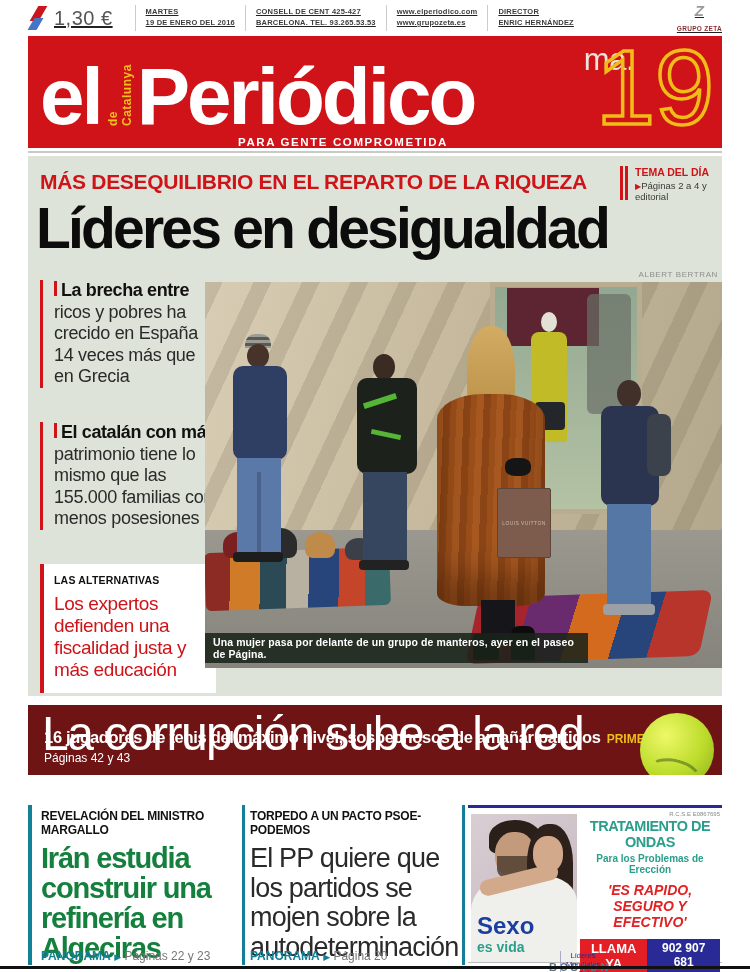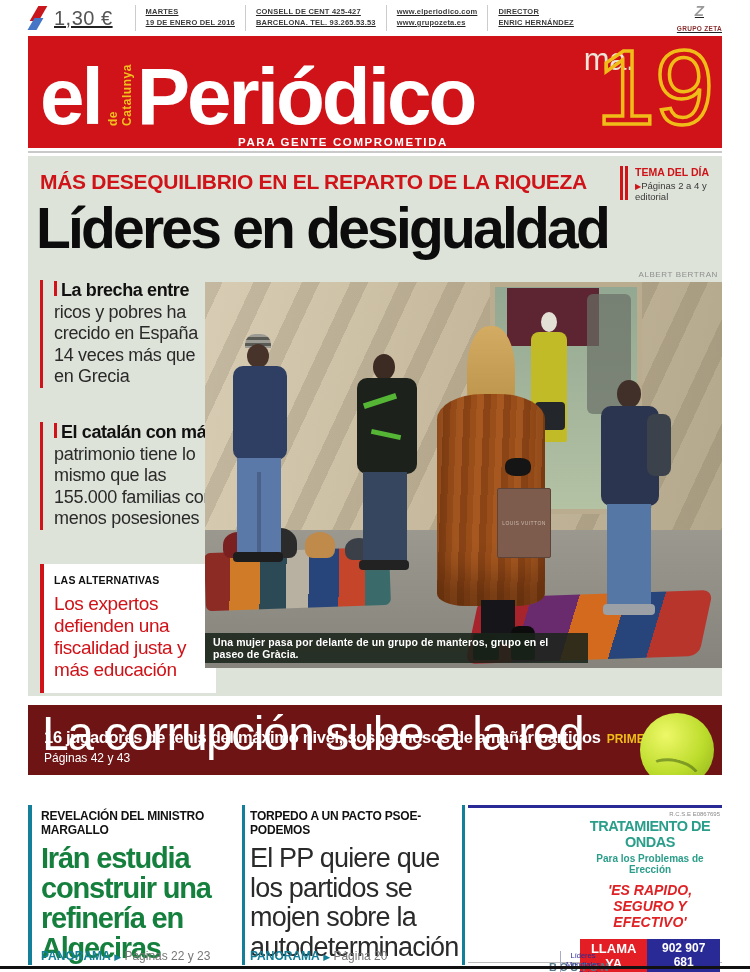--- a/index.html
+++ b/index.html
@@ -293,21 +293,21 @@
       <div class="ph-w-hair"></div>
       <div class="ph-w-coat"></div>
       <div class="ph-w-glove"></div>
       <div class="ph-w-bag">
           <span>LOUIS VUITTON</span>
         </div>
       <div class="ph-w-legs"></div>
       <div class="ph-w-boot1"></div>
       <div class="ph-w-boot2"></div>
 
-      <div class="ph-caption">Una mujer pasa por delante de un grupo de manteros, grupo en el paseo de Gràcia.</div>
+      <div class="ph-caption">Una mujer pasa por delante de un grupo de manteros, ayer en el paseo de Página.</div>
     </div>
   </div>
 
   <div class="tennis">
     <div class="tn-headline">La corrupción sube a la red</div>
     <div class="tn-sub">
       <span>16 jugadores de tenis del máximo nivel, sospechosos de amañar partidos</span><span class="sec">PRIMERA FILA</span>
       <span class="arr">▶</span>
       <span class="pages">Páginas 42 y 43</span>
     </div>
@@ -332,20 +332,31 @@
       <div class="st-headline-reg">El PP quiere que los partidos se mojen sobre la autodeterminación</div>
       <div class="st-footer">
         <span class="sec">PANORAMA</span>
         <span class="arr">▶</span>
         <span class="pages">Página 20</span>
       </div>
     </div>
     <div class="vdiv vdiv-2"></div>
 
     <div class="ad">
+      <div class="ad-photo">
+        <div class="cp-man-hair"></div>
+        <div class="cp-man-face"></div>
+        <div class="cp-man-beard"></div>
+        <div class="cp-wom-hair"></div>
+        <div class="cp-wom-face"></div>
+        <div class="cp-shirts"></div>
+        <div class="cp-arm"></div>
+        <div class="cp-sexo">Sexo</div>
+        <div class="cp-esvida">es vida</div>
+      </div>
       <div class="ad-right">
         <span class="ad-reg">R.C.S.E E0867695</span>
         <span class="ad-title">TRATAMIENTO DE ONDAS</span>
         <span class="ad-sub">Para los Problemas de Erección</span>
         <span class="ad-claim">'ES RAPIDO, SEGURO Y EFECTIVO'</span>
         <div class="ad-phone">
           <span class="ad-call">LLAMA YA</span>
           <span class="ad-number">902 907 681</span>
         </div>
         <span class="ad-web">Entra en WWW.BOSTON.ES</span>

